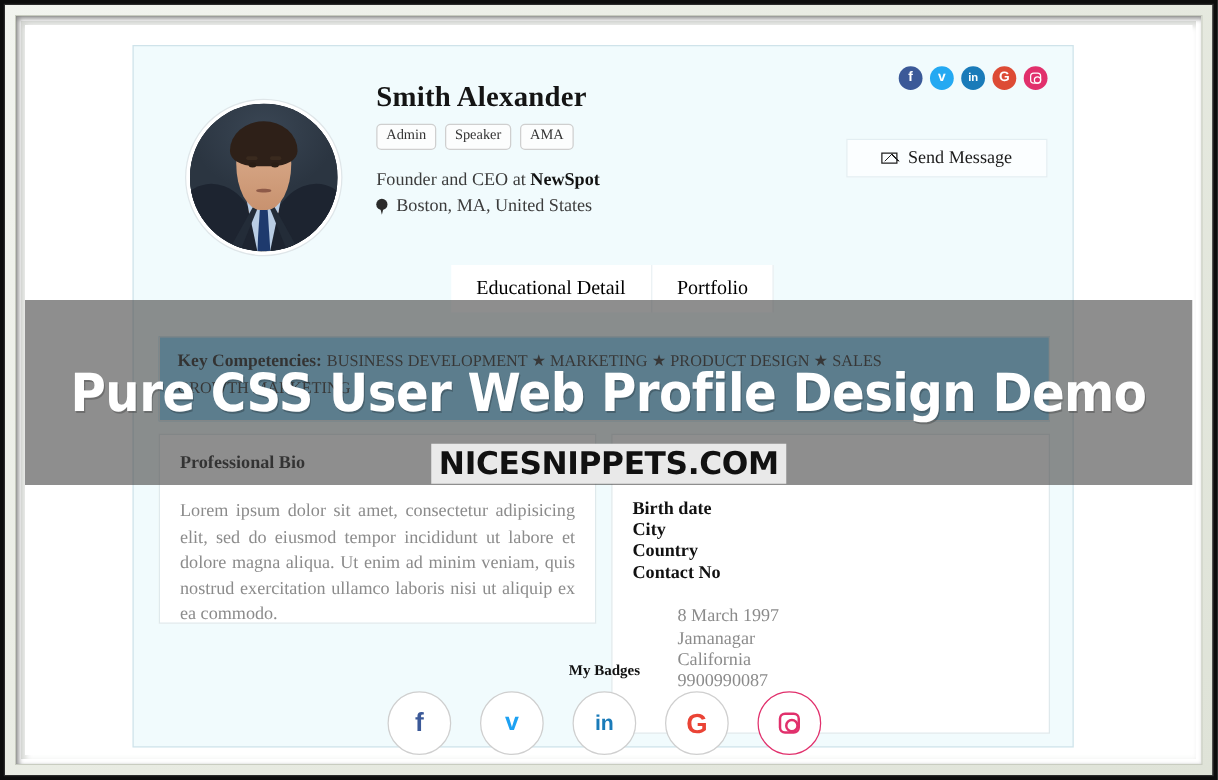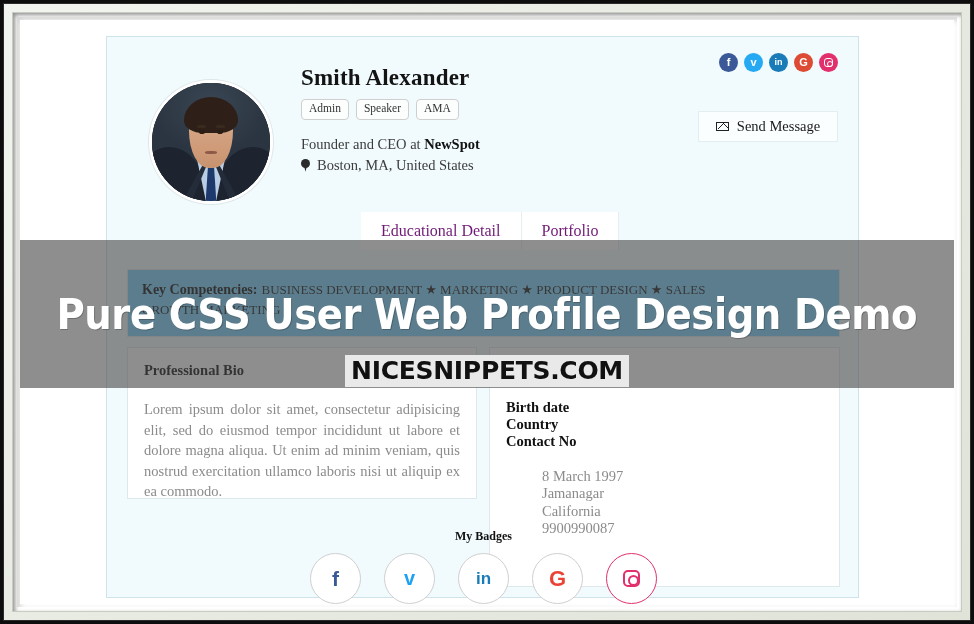--- a/index.html
+++ b/index.html
@@ -161,21 +161,21 @@
   .sico.tw { background: #24a9f2; }
   .sico.li { background: #1a7bb9; font-size: 9px; }
   .sico.gp { background: #dd4b35; }
   .sico.ig { background: #e1306c; }
   .sico .ig-sq { width:9px;height:9px;border:1.6px solid #fff;border-radius:3px;position:relative;}
   .sico .ig-sq::after{content:"";position:absolute;left:1.6px;top:1.6px;width:4px;height:4px;border:1.2px solid #fff;border-radius:50%;}
 
   .send-btn {
     position: absolute;
     right: 0; top: 58px;
-    width: 140px;
+    width: 161px;
     height: 31px;
     background: #fbfeff;
     border: 1px solid #e3eef2;
     display: flex; align-items: center; justify-content: center;
     gap: 8px;
     font-size: 14.5px;
     color: #1a1a1a;
     cursor: pointer;
   }
   .env-ico { width: 13px; height: 9px; border: 1.3px solid #222; position: relative; }
@@ -195,21 +195,21 @@
     left: 254px;
     top: 175px;
     display: flex;
     height: 38px;
   }
   .tab {
     padding: 0 20px;
     height: 38px;
     display: flex; align-items: center;
     font-size: 16px;
-    color: #701a75;
+    color: #000000;
     background: #ffffff;
     border-right: 1px solid #e6eef1;
     cursor: pointer;
     white-space: nowrap;
   }
   .tab.active {
     background: #1c9bf0;
     color: #ffffff;
     font-weight: bold;
     border-right: none;
@@ -423,20 +423,21 @@
 
         <div class="bio-box">
           <div class="box-h">Professional Bio</div>
           <div class="bio-text">Lorem ipsum dolor sit amet, consectetur adipisicing elit, sed do eiusmod tempor incididunt ut labore et dolore magna aliqua. Ut enim ad minim veniam, quis nostrud exercitation ullamco laboris nisi ut aliquip ex ea commodo.</div>
         </div>
 
         <div class="contact-box">
           <div class="box-h">Contact Detail</div>
           <div class="ct-rows">
             <div class="ct-label">Birth date</div>
+            <div class="ct-label">City</div>
             <div class="ct-label">Country</div>
             <div class="ct-label">Contact No</div>
           </div>
           <div class="ct-vals">
             <div class="ct-val">8 March 1997</div>
             <div class="ct-val">Jamanagar</div>
             <div class="ct-val">California</div>
             <div class="ct-val">9900990087</div>
           </div>
         </div>

